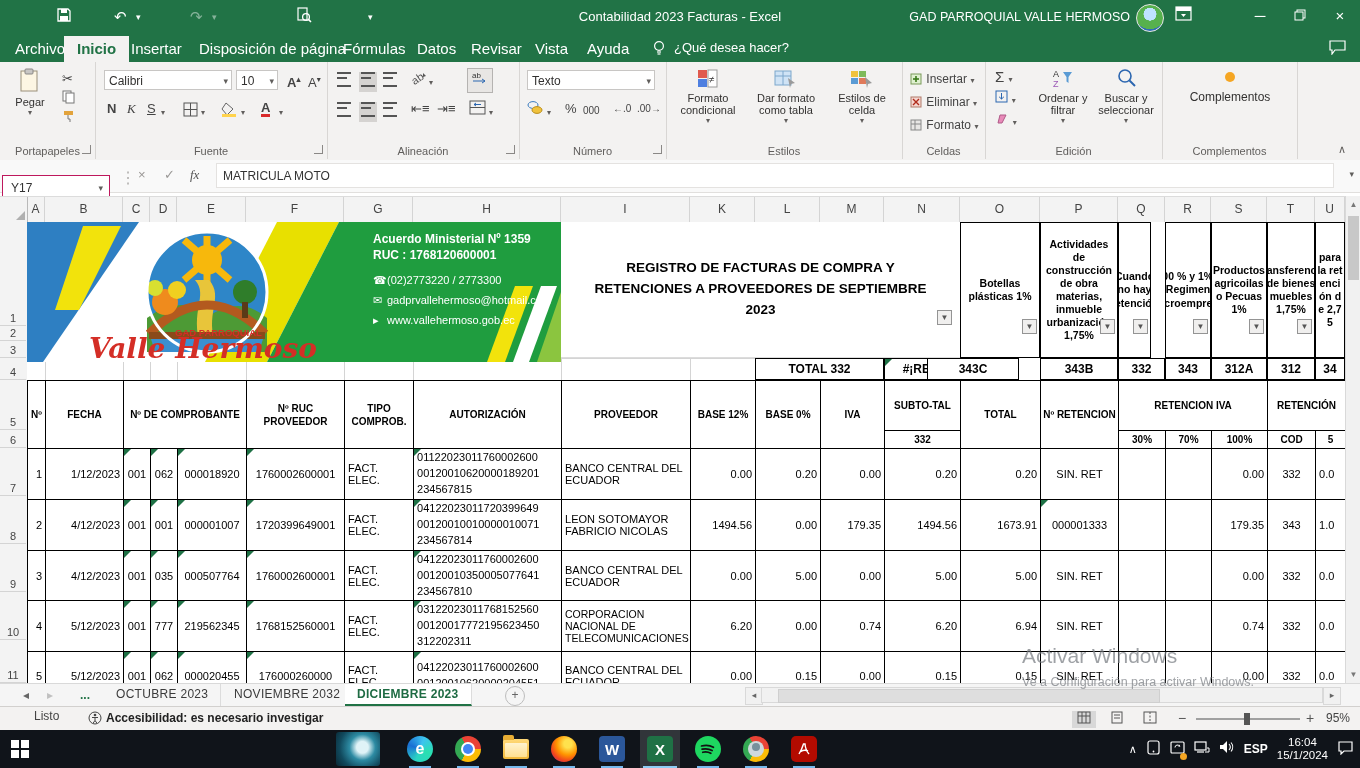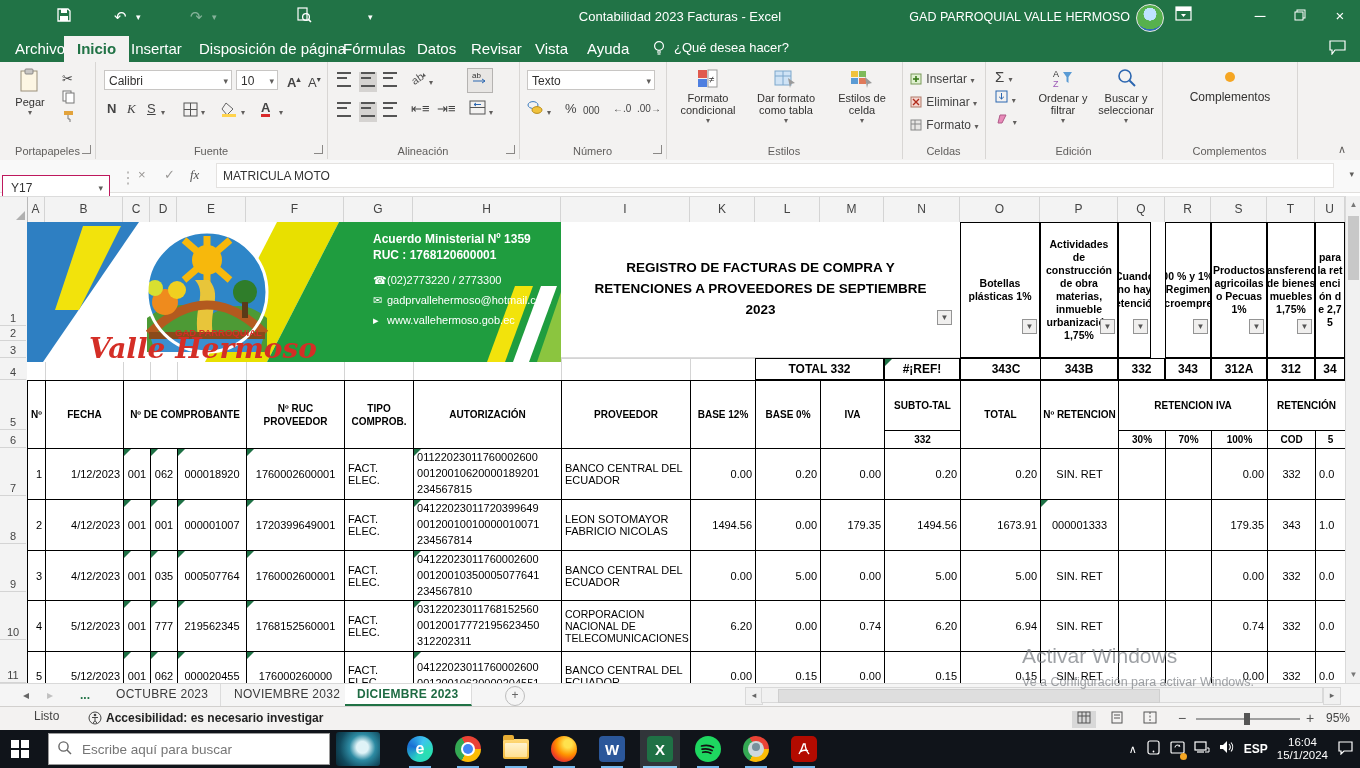--- a/index.html
+++ b/index.html
@@ -521,21 +521,21 @@
     </div>
     <div class="fh" style="left:1288px;width:30px;word-break:break-all">
       <span>para la retención de 2,75</span>
     </div>
 
     <div class="r4" style="left:728px;width:129px">TOTAL 332</div>
     <div class="r4" style="left:857px;width:76px">
       <span class="gt"></span>
       <span>#¡REF!</span>
     </div>
-    <div class="r4" style="left:933px;width:92px">343C</div>
+    <div class="r4" style="left:900px;width:92px">343C</div>
     <div class="r4" style="left:1013px;width:78px">343B</div>
     <div class="r4" style="left:1091px;width:47px">332</div>
     <div class="r4" style="left:1138px;width:46px">343</div>
     <div class="r4" style="left:1184px;width:56px">312A</div>
     <div class="r4" style="left:1240px;width:48px">312</div>
     <div class="r4" style="left:1288px;width:30px">34</div>
 
     <table class="sheet-table">
       <colgroup>
         <col style="width:18px">
@@ -779,29 +779,20 @@
 
   <div class="taskbar">
     <div class="tbi" style="left:0">
       <span style="display:grid;grid-template-columns:8px 8px;grid-template-rows:8px 8px;gap:2px">
         <span style="background:#fff"></span>
           <span style="background:#fff"></span>
           <span style="background:#fff"></span>
           <span style="background:#fff"></span>
       </span>
     </div>
-    <div class="tsearch">
-      <span style="margin:0 8px">
-        <svg width="15" height="15" viewBox="0 0 15 15">
-            <circle cx="6.5" cy="6.5" r="4.6" fill="none" stroke="#666" stroke-width="1.4"></circle>
-            <line x1="10" y1="10" x2="14" y2="14" stroke="#666" stroke-width="1.4"></line>
-          </svg>
-      </span>
-      <input placeholder="Escribe aquí para buscar" style="">
-    </div>
     <div class="tbi" style="left:334px;width:48px">
       <span style="width:44px;height:34px;border-radius:3px;background:radial-gradient(circle at 60% 45%,#dff3f7 0 18%,#2d8ba3 40%,#114a5e 70%,#0a2733)"></span>
     </div>
     <div class="tbi open" style="left:400px">
       <span class="circ" style="background:conic-gradient(from 200deg,#2bd4c3,#1a6fd4,#3cc3f0,#29e0b0,#2bd4c3);display:flex;align-items:center;justify-content:center;font-weight:bold;color:#fff">e</span>
     </div>
     <div class="tbi open" style="left:448px">
         <span class="circ chrome"></span>
       </div>
     <div class="tbi open" style="left:496px">

